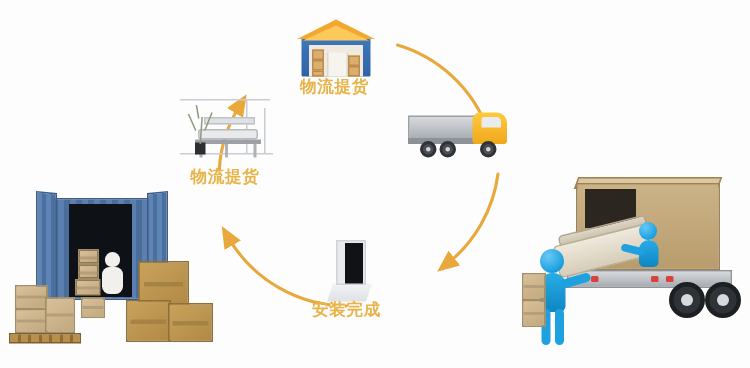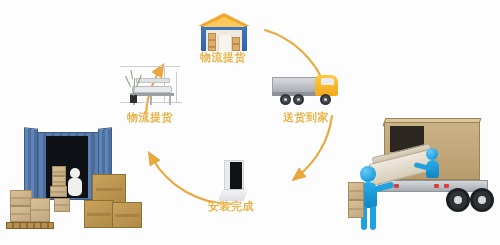--- a/index.html
+++ b/index.html
@@ -342,21 +342,20 @@
 
   <div class="truck">
     <div class="tr-cargo"></div>
     <div class="tr-bed"></div>
     <div class="tr-cab"></div>
     <div class="tr-window"></div>
     <div class="tr-wheel" style="left:8px;"></div>
     <div class="tr-wheel" style="left:21px;"></div>
     <div class="tr-wheel" style="left:48px;"></div>
   </div>
-  <div class="step-label" style="left:272px; top:110px; width:68px;">送货到家</div>
 
   <div class="doorway">
     <div class="dw-floor"></div>
     <div class="dw-frame"></div>
     <div class="dw-open"></div>
   </div>
   <div class="step-label" style="left:196px; top:199px; width:70px;">安装完成</div>
 
   <div class="sketch">
     <div class="sk-line" style="left:0;  top:4px;  width:60px; height:1px;"></div>

